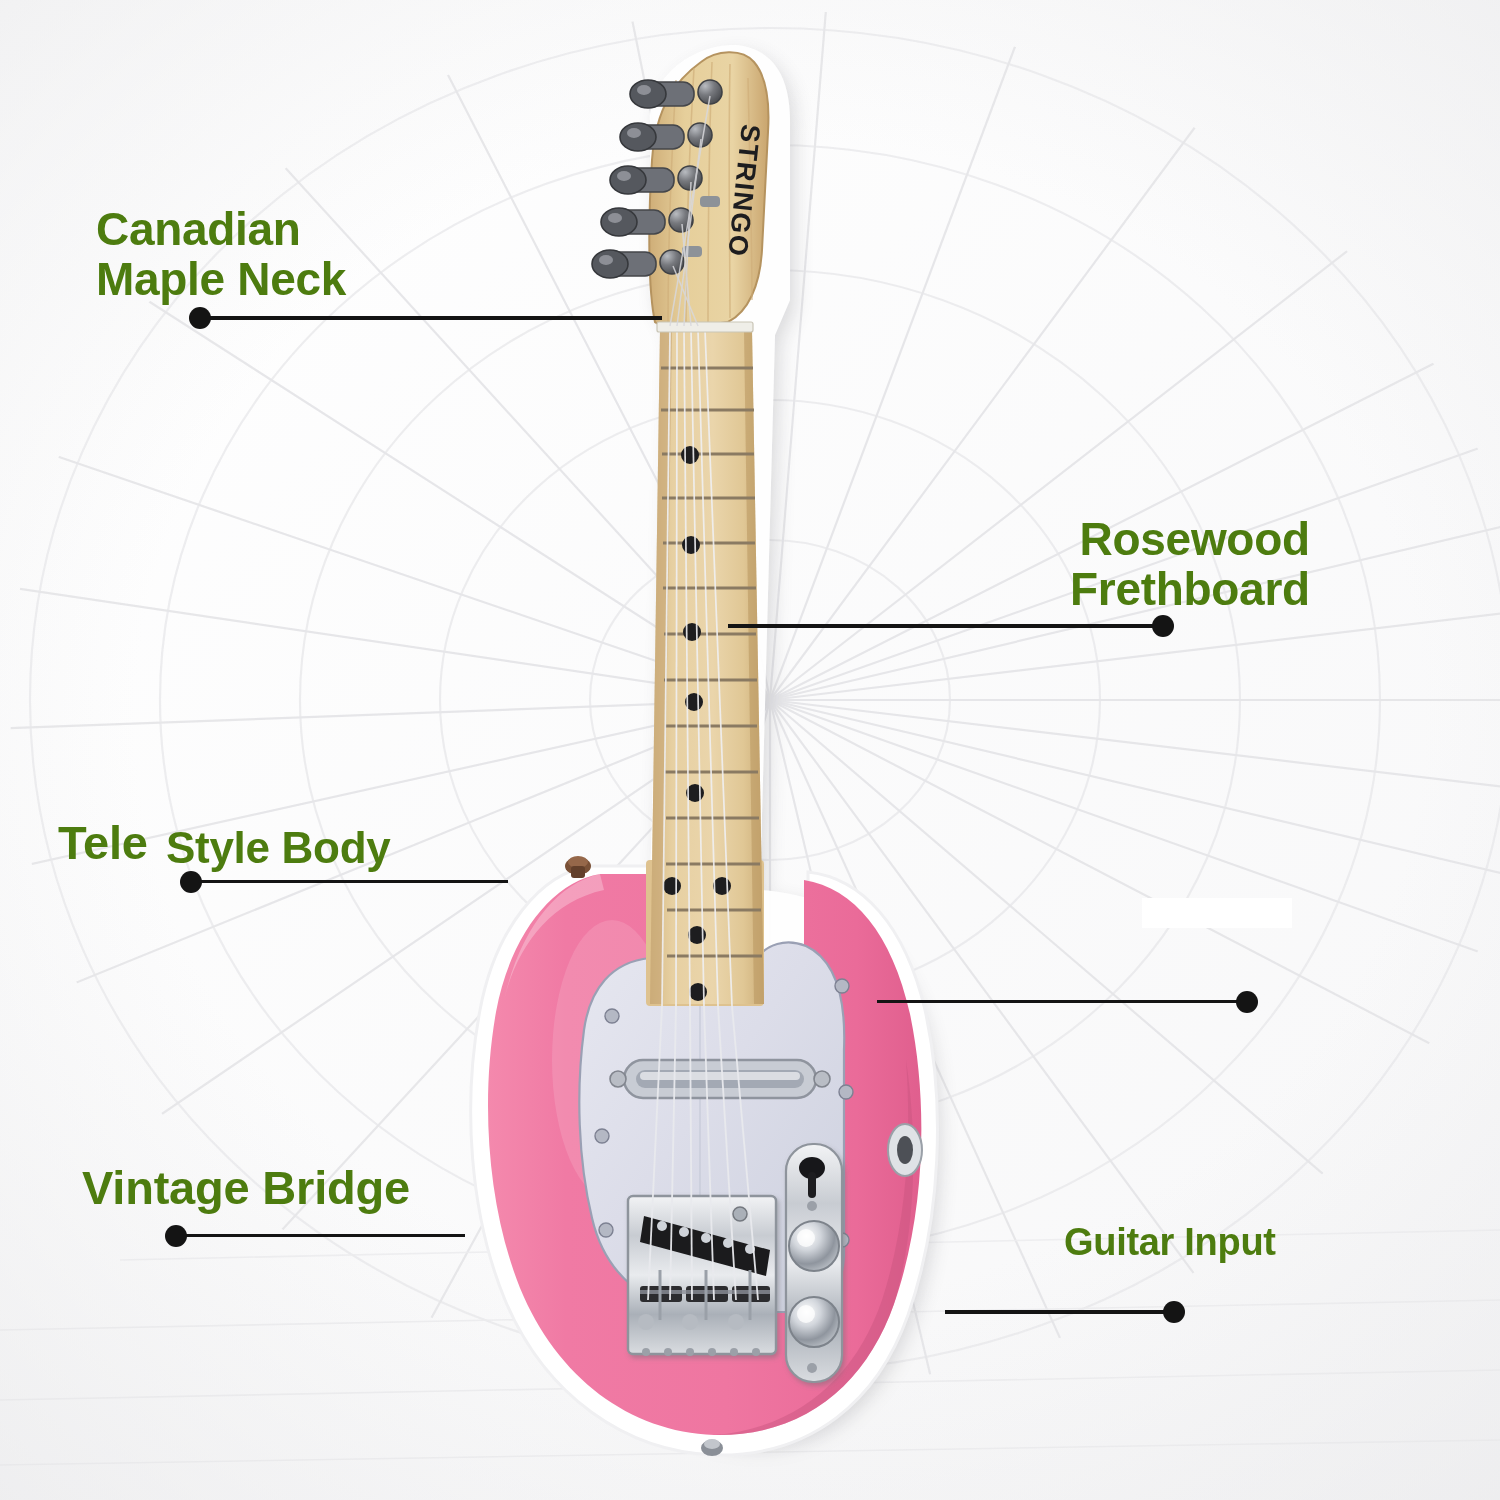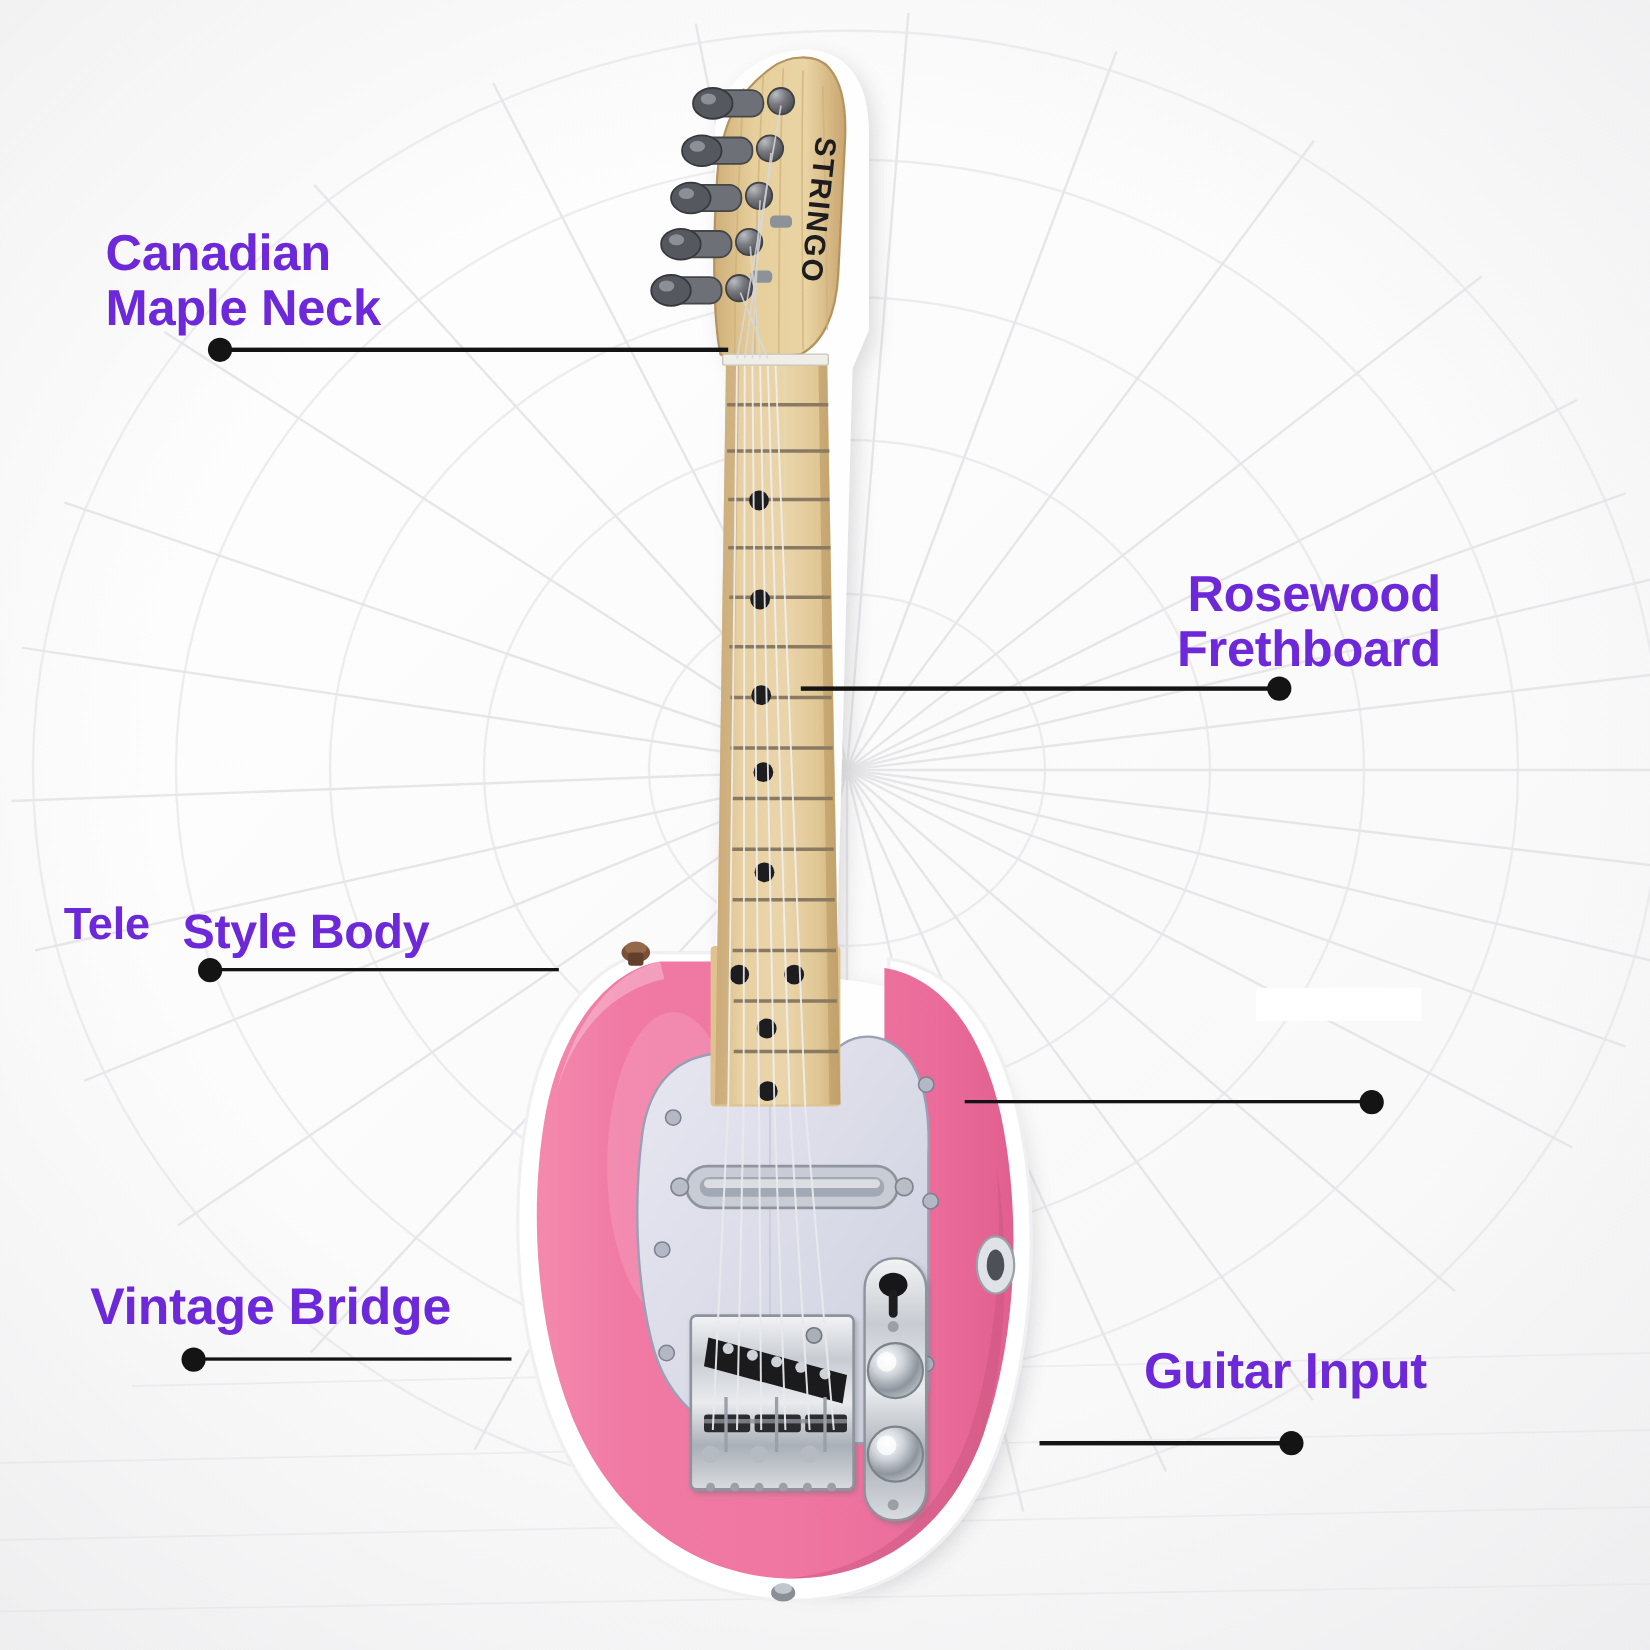--- a/index.html
+++ b/index.html
@@ -27,21 +27,21 @@
     position: absolute;
     inset: 0;
     background:
       radial-gradient(ellipse 78% 70% at 52% 48%, rgba(255,255,255,0) 55%, rgba(228,228,230,0.55) 100%);
     pointer-events: none;
   }
 
   
   .callout {
     position: absolute;
-    color: #6d28d9;
+    color: #4d7c0f;
     font-weight: bold;
     line-height: 1.08;
     letter-spacing: -0.3px;
     white-space: pre-line;
   }
   .callout.lt { font-weight: 600; letter-spacing: -0.2px; }
 
   
   .connector {
     position: absolute;
@@ -482,30 +482,30 @@
   <div class="callout" style="left:96px; top:205px; font-size:46px;">Canadian
 Maple Neck</div>
   <div class="connector" style="left:200px; top:316px; width:462px;"></div>
   <div class="dot" style="left:189px; top:307px;"></div>
 
   <div class="callout" style="left:1070px; top:515px; font-size:46px;text-align:right;">Rosewood
 Frethboard</div>
   <div class="connector" style="left:728px; top:624px; width:436px;"></div>
   <div class="dot" style="left:1152px; top:615px;"></div>
 
-  <div class="callout lt" style="left:58px; top:818px; font-size:41px;">Tele</div>
+  <div class="callout lt" style="left:58px; top:818px; font-size:47px;">Tele</div>
 
   <div class="callout" style="left:166px; top:824px; font-size:44px;">Style Body</div>
   <div class="connector" style="left:190px; top:880px; width:318px; height:3px;"></div>
   <div class="dot" style="left:180px; top:871px;"></div>
 
   <div class="connector" style="left:877px; top:1000px; width:372px; height:3px;"></div>
   <div class="dot" style="left:1236px; top:991px;"></div>
 
   <div class="callout lt" style="left:62px; top:1163px; font-size:47px;margin-left:20px;">Vintage Bridge</div>
   <div class="connector" style="left:175px; top:1234px; width:290px; height:3px;"></div>
   <div class="dot" style="left:165px; top:1225px;"></div>
 
-  <div class="callout" style="left:1040px; top:1222px; font-size:46px;">Guitar Input</div>
+  <div class="callout" style="left:1064px; top:1222px; font-size:38px;">Guitar Input</div>
   <div class="connector" style="left:945px; top:1310px; width:232px;"></div>
   <div class="dot" style="left:1163px; top:1301px;"></div>
 
 </div>
 
 </body></html>

